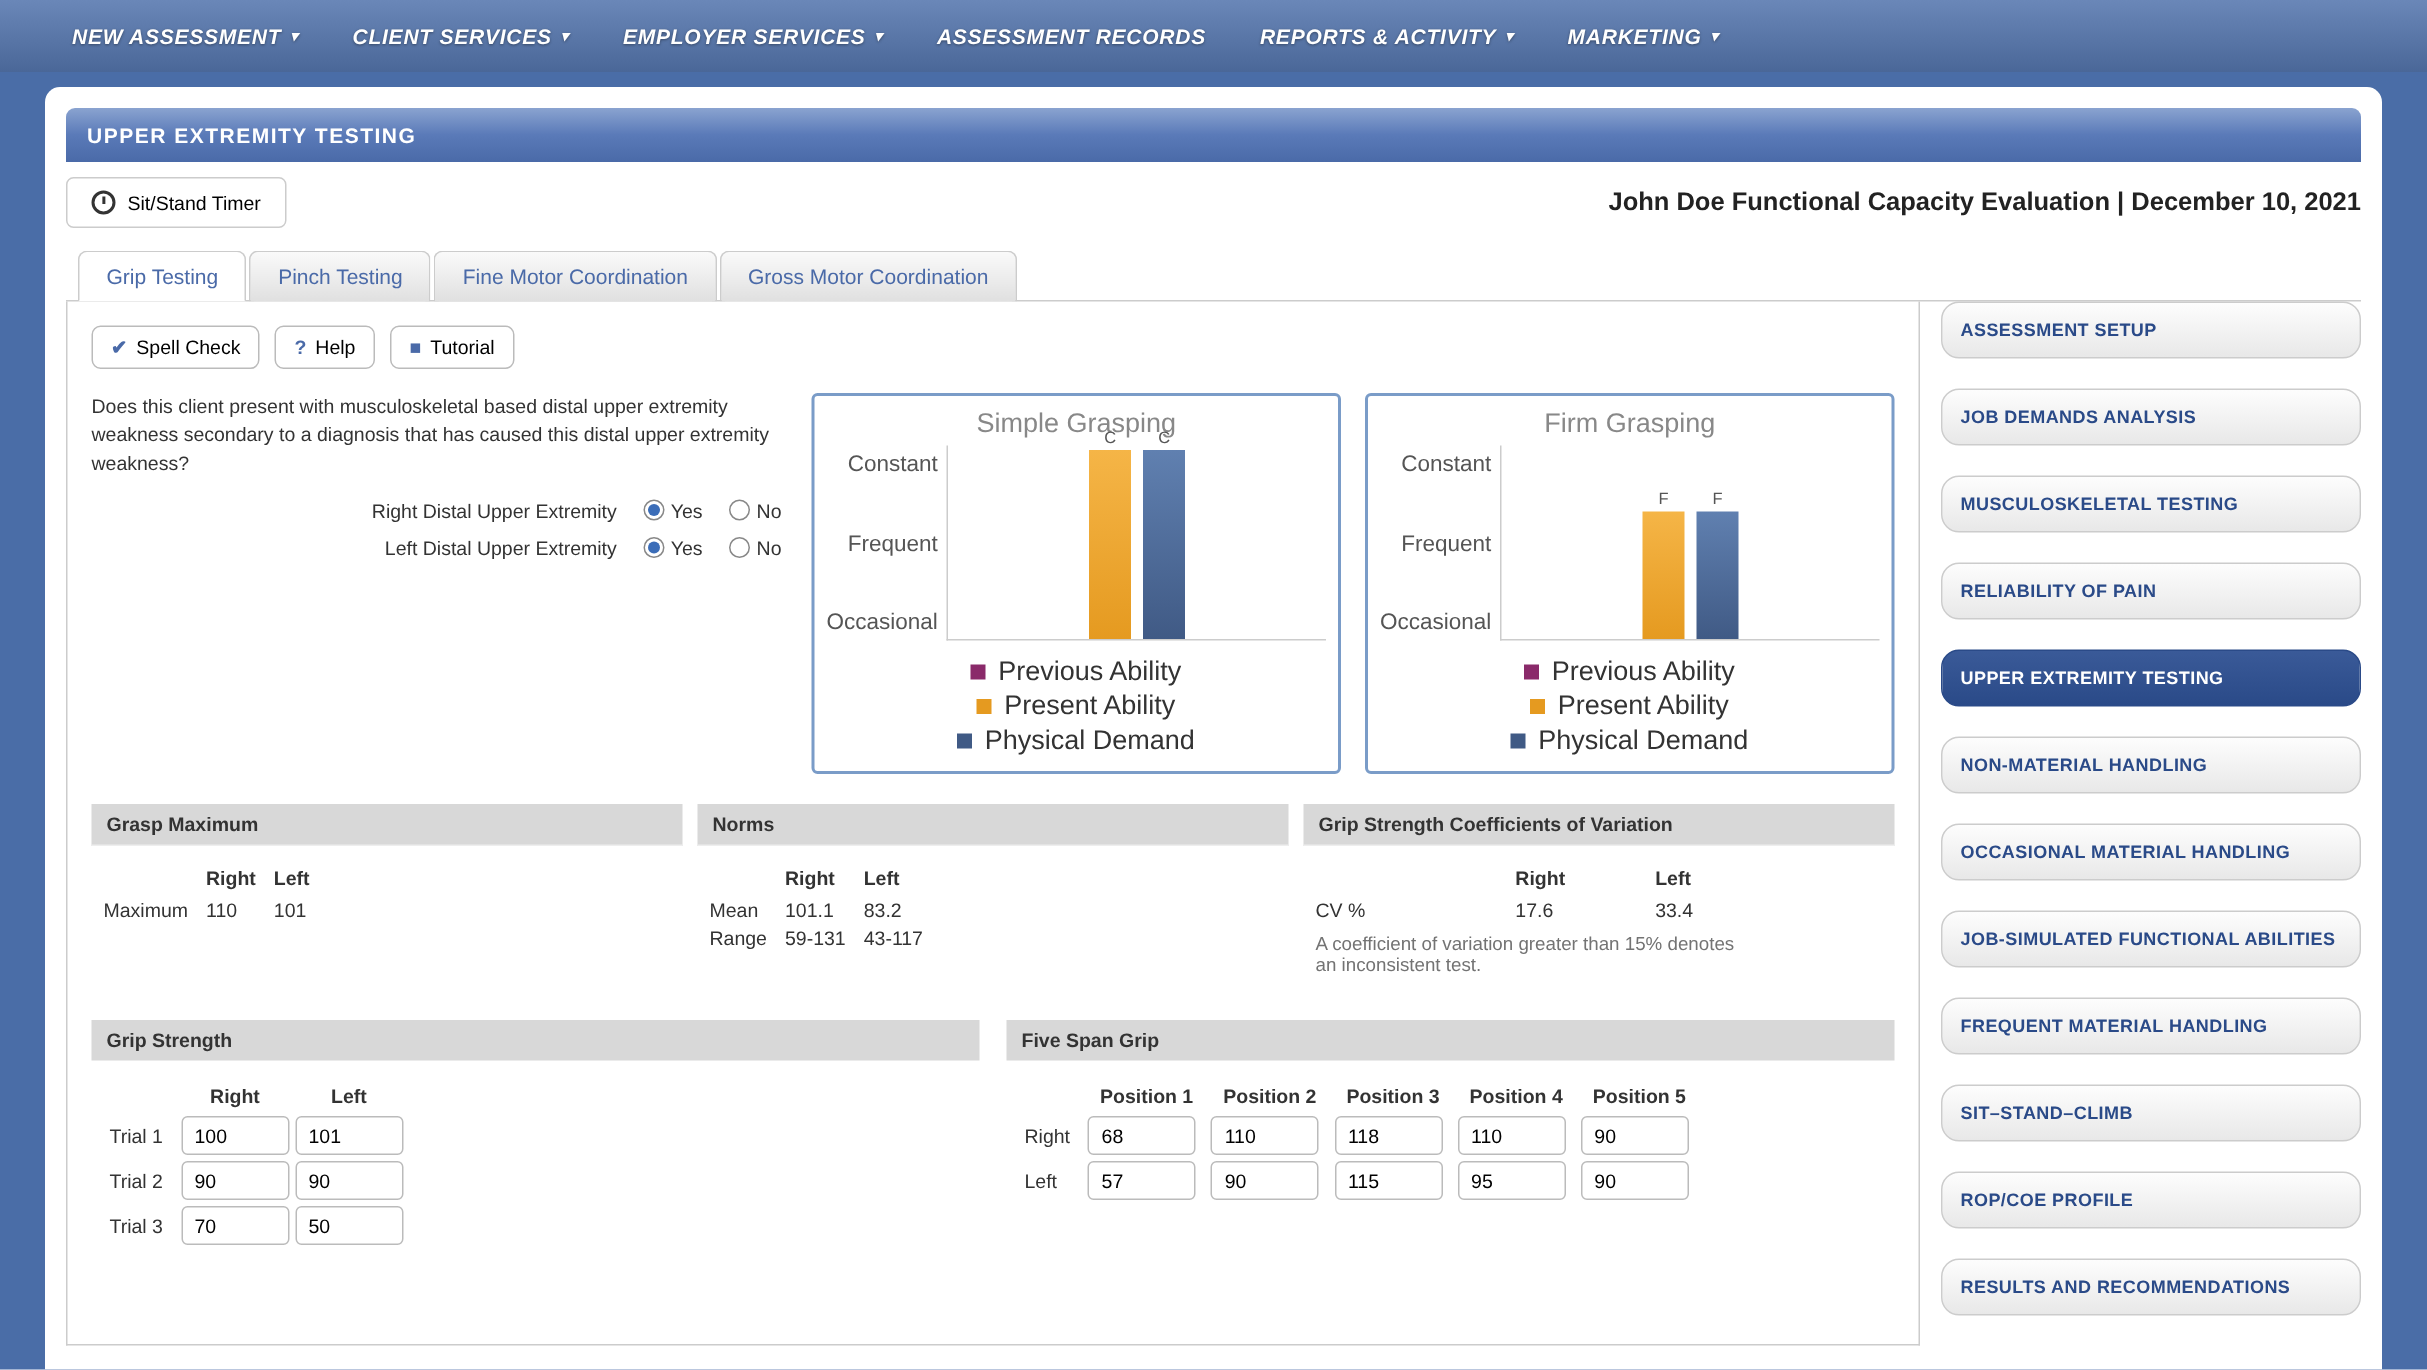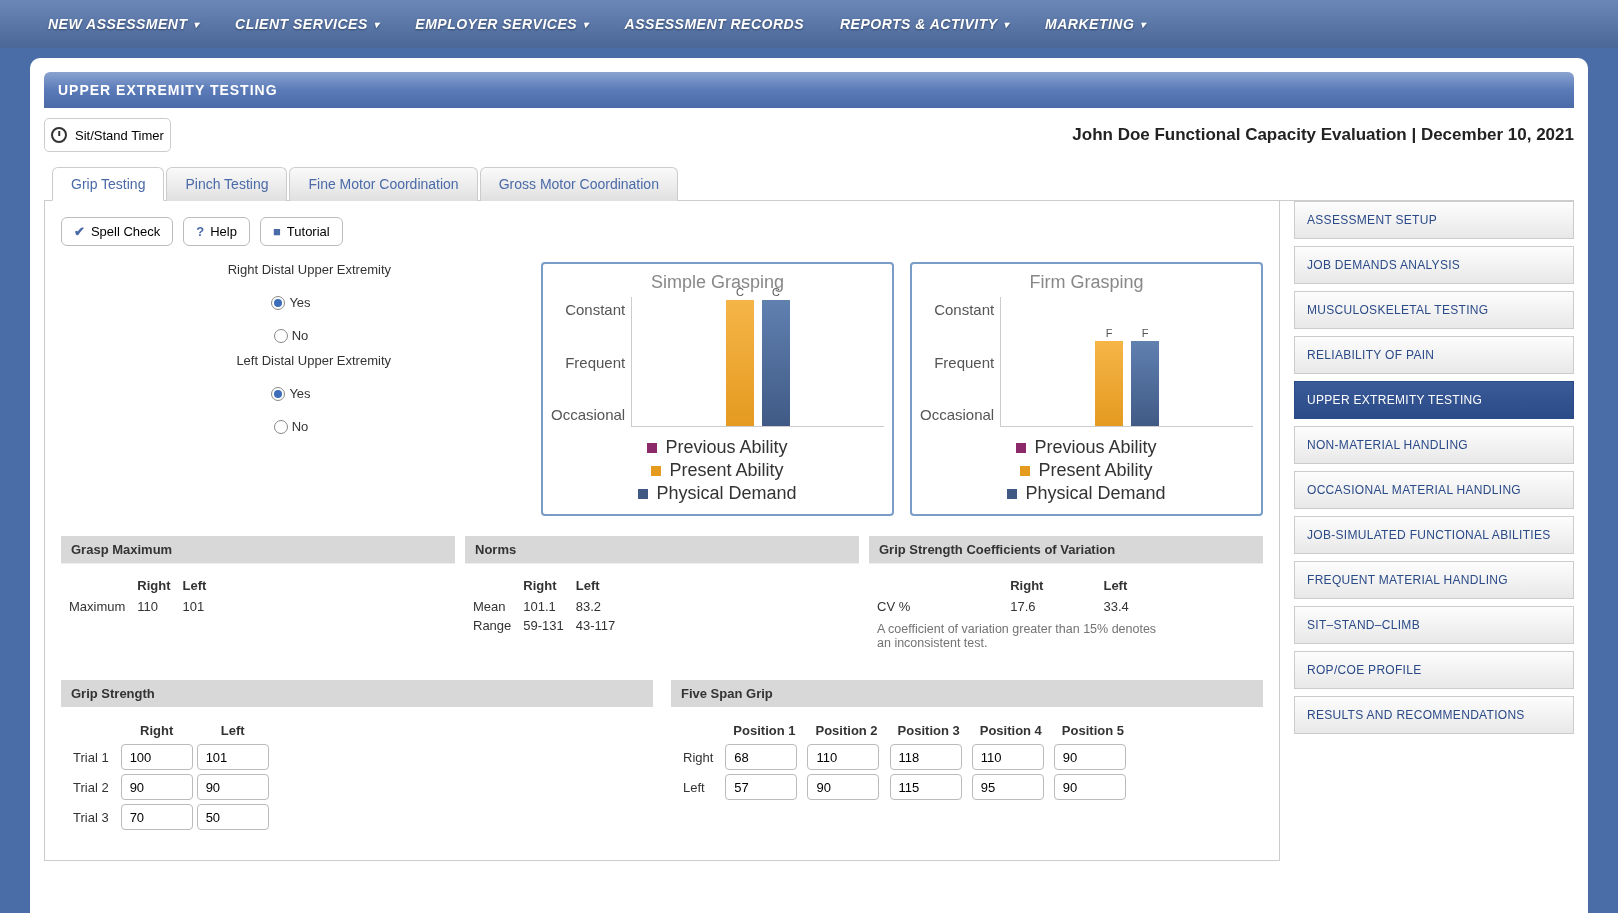--- a/index.html
+++ b/index.html
@@ -50,21 +50,21 @@
   .title-row {
     display: flex;
     justify-content: space-between;
     align-items: center;
     padding: 10px 0 14px 0;
   }
   .timer-btn {
     border: 1px solid #ccc;
     border-radius: 5px;
     background: #fff;
-    padding: 8px 6px;
+    padding: 8px 16px;
     display: inline-flex;
     align-items: center;
     gap: 8px;
     cursor: pointer;
     font-size: 13px;
   }
   .timer-btn .clock {
     width: 16px; height: 16px; border: 2px solid #333; border-radius: 50%; position: relative;
   }
   .timer-btn .clock::after {
@@ -106,21 +106,21 @@
     display: inline-flex;
     align-items: center;
     gap: 6px;
     cursor: pointer;
     font-size: 13px;
   }
   .pill-btn .ic { color: #4a6aa8; font-weight: bold; }
   .question-row { display: flex; gap: 20px; }
   .question-left { width: 460px; }
   .question-text { margin-bottom: 14px; line-height: 1.45; }
-  .radio-row { display: flex; align-items: center; justify-content: flex-end; gap: 18px; margin-bottom: 10px; flex-direction: column; }
+  .radio-row { display: flex; align-items: center; justify-content: flex-end; gap: 18px; margin-bottom: 10px; }
   .radio-label { text-align: right; width: 200px; font-weight: 400; }
   .radio-opt { display: inline-flex; align-items: center; gap: 4px; cursor: pointer; }
   .radio-circ {
     width: 14px; height: 14px; border: 1px solid #888; border-radius: 50%; display:inline-flex; align-items:center; justify-content:center;
   }
   .radio-circ.sel::after { content:""; width:8px; height:8px; background:#3b6db8; border-radius:50%; }
   .charts { display: flex; gap: 16px; flex: 1; }
   .chart-box {
     border: 2px solid #7a9cc8;
     border-radius: 4px;
@@ -164,24 +164,24 @@
   .grip-tbl th { font-weight: 700; padding: 2px 8px; text-align: center; }
   .grip-tbl td.lbl { padding-right: 8px; }
   .cell-input {
     width: 72px; height: 26px; border: 1px solid #bbb; border-radius: 4px;
     padding: 2px 8px; font-size: 13px;
   }
   .sidebar-btn {
     display: block;
     background: linear-gradient(to bottom, #fdfdfd, #e8e8e8);
     border: 1px solid #ccc;
-    border-radius: 0;
+    border-radius: 12px;
     padding: 11px 12px;
-    margin-bottom: 7px;
-    font-weight: 400;
+    margin-bottom: 20px;
+    font-weight: 700;
     font-size: 12px;
     letter-spacing: 0.3px;
     color: #2a4a88;
     cursor: pointer;
   }
   .sidebar-btn.active {
     background: linear-gradient(to bottom, #3a5a98, #2a4a88);
     color: #fff;
     border-color: #2a4a88;
   }
@@ -245,20 +245,21 @@
             <span>Help</span>
           </button>
         <button class="pill-btn">
             <span class="ic">■</span>
             <span>Tutorial</span>
           </button>
       </div>
 
       <div class="question-row">
         <div class="question-left">
+          <div class="question-text">Does this client present with musculoskeletal based distal upper extremity weakness secondary to a diagnosis that has caused this distal upper extremity weakness?</div>
 
           <div class="radio-row">
             <div class="radio-label">Right Distal Upper Extremity</div>
             <span class="radio-opt">
                 <span class="radio-circ sel"></span>
                 <span>Yes</span>
               </span>
             <span class="radio-opt">
                 <span class="radio-circ"></span>
                 <span>No</span>

